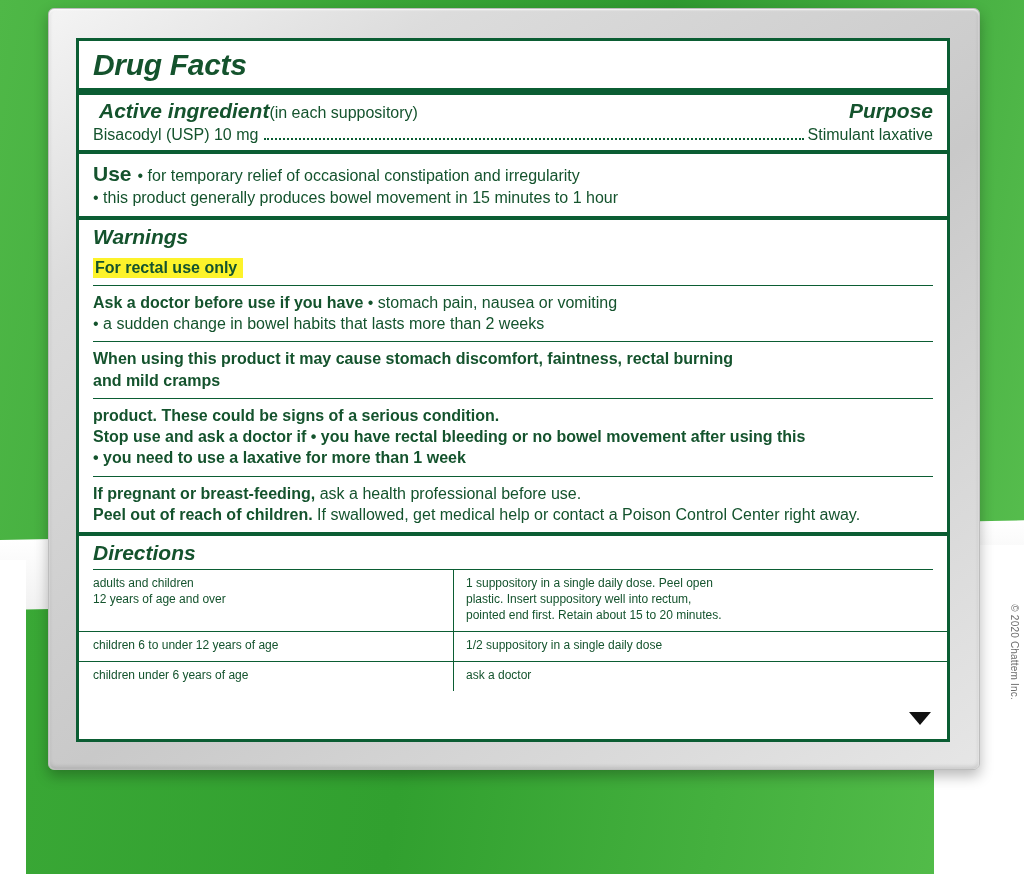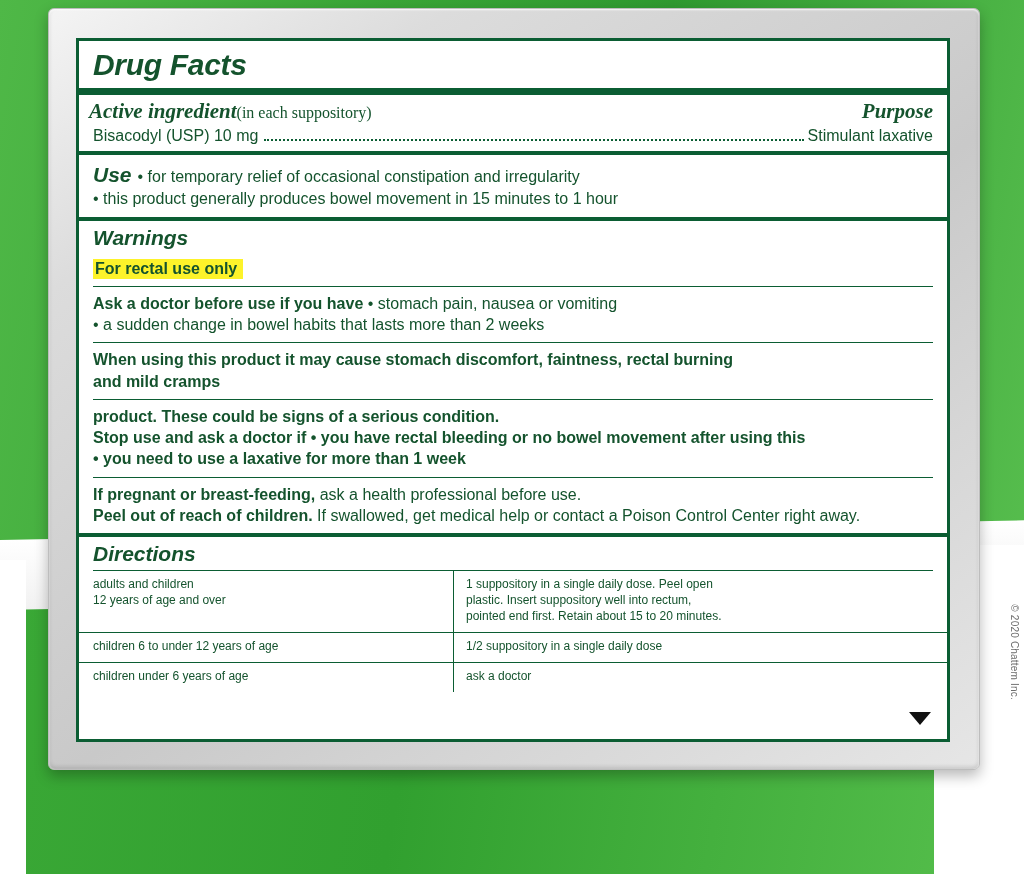--- a/index.html
+++ b/index.html
@@ -127,22 +127,21 @@
   }
   .bold {
     font-weight: bold;
   }
 
   
   .ai-row {
     display: flex;
     align-items: baseline;
     justify-content: space-between;
-    padding: 4px 14px 2px 10px;
-    font-family: Liberation Serif, serif;
+    padding: 4px 14px 2px 20px;
   }
   .ai-left {
     font-weight: bold;
     font-style: italic;
     font-size: 21px;
   }
   .ai-right {
     font-weight: bold;
     font-style: italic;
     font-size: 21px;
@@ -156,21 +155,20 @@
   .dot-fill {
     flex: 1 1 auto;
     border-bottom: 2px dotted #0b5d33;
     margin: 0 4px 4px 6px;
     height: 10px;
   }
 
   
   .use-head {
     font-weight: bold;
-    font-style: italic;
     font-size: 21px;
     margin-right: 6px;
   }
 
   
   .hl {
     background: #fdf32a;
     padding: 1px 6px 1px 2px;
     font-weight: bold;
     font-size: 16px;

